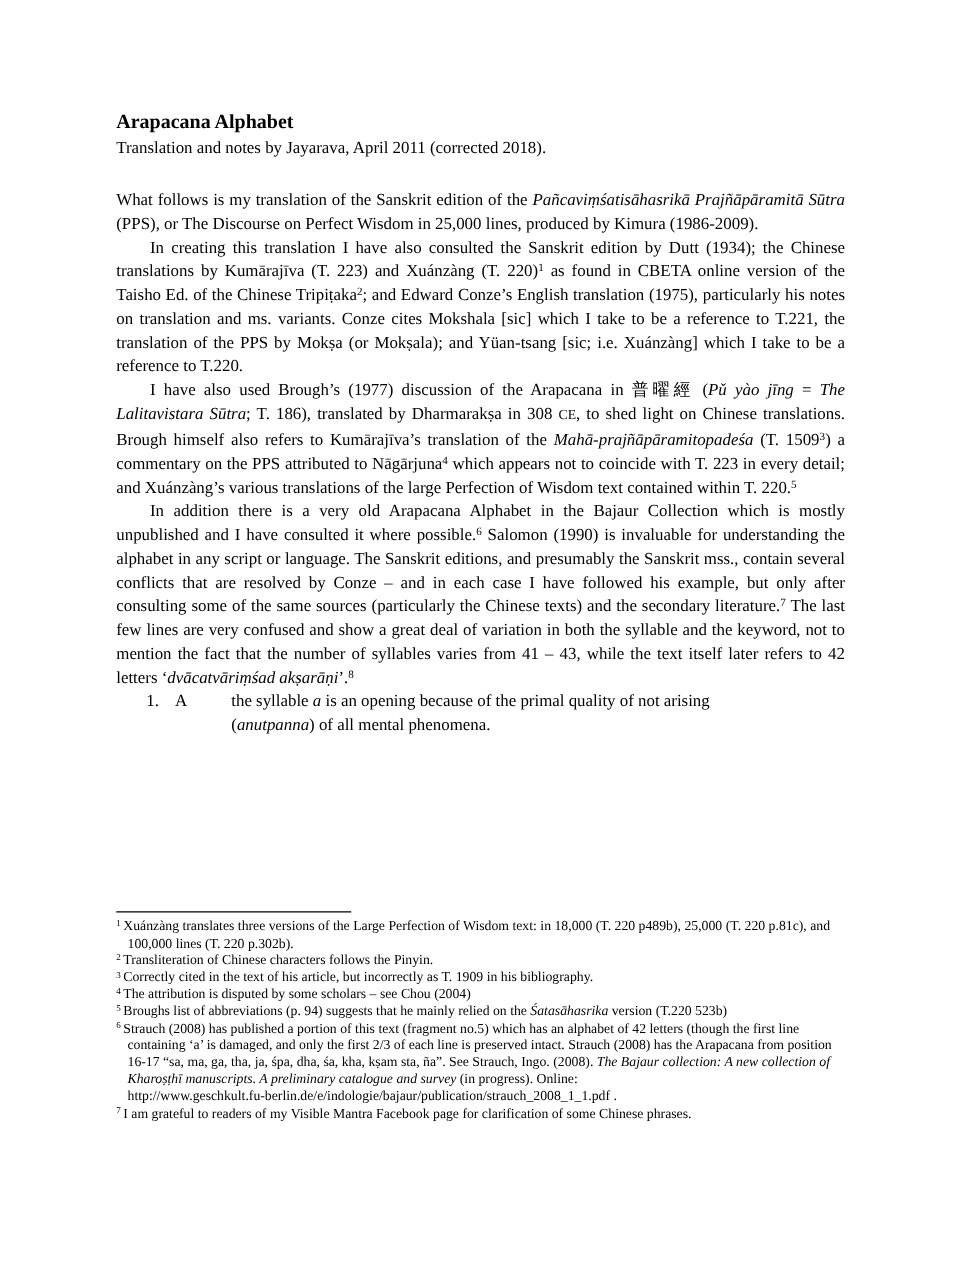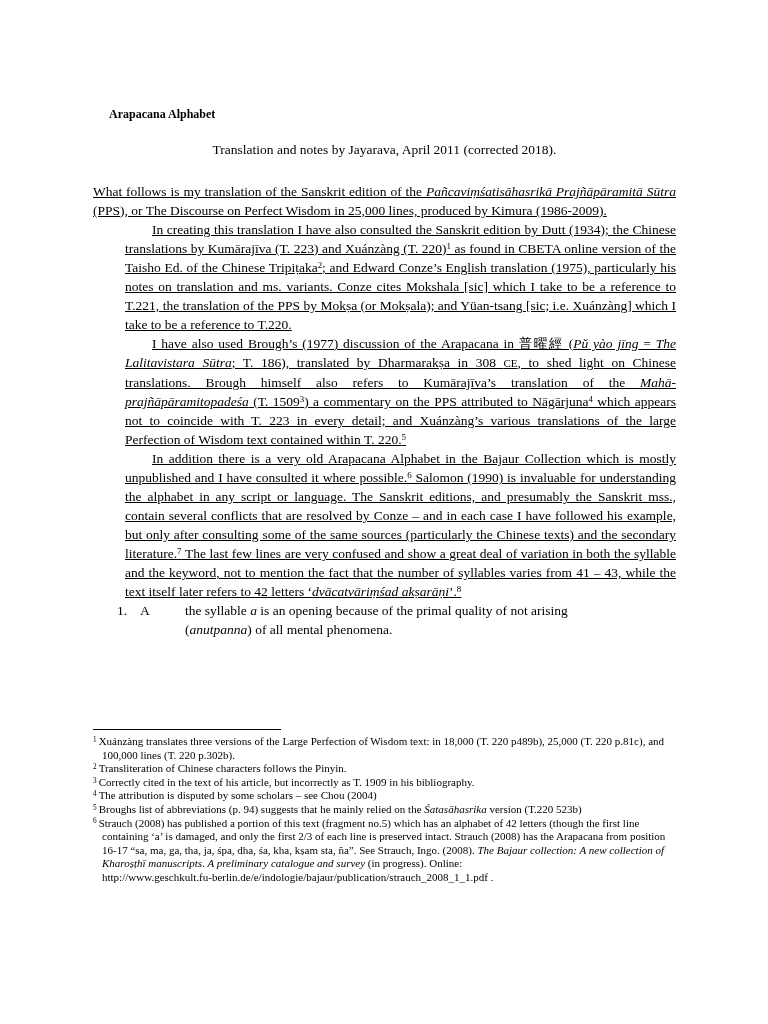--- a/index.html
+++ b/index.html
@@ -16,39 +16,37 @@
     font-family: "Liberation Serif", "DejaVu Serif", serif;
     overflow: hidden;
   }
   .content {
     position: absolute;
     left: 93px;
     top: 88px;
     width: 583px;
   }
   h1.doc-title {
-    margin: 16px;
-    font-size: 12px;
+    margin: 0;
+    font-size: 16px;
     line-height: 20px;
     font-weight: bold;
   }
   .byline {
     font-size: 13.5px;
     line-height: 20px;
     margin: 0 0 22px 0;
-    text-align: center;
   }
   p.body {
     margin: 0;
     font-size: 13.5px;
     line-height: 19px;
     text-align: justify;
-    text-decoration: underline;
   }
-  p.body.indent { text-indent: 27px; margin-left: 32px; }
+  p.body.indent { text-indent: 27px; }
   sup {
     font-size: 0.66em;
     line-height: 0;
     vertical-align: baseline;
     position: relative;
     top: -0.45em;
   }
   .sc { font-size: 11px; }
   h2.section-heading {
     margin: 29px 0 16px 0;
@@ -105,14 +103,15 @@
   </div>
 
   <div class="footnotes">
     <div class="fn-rule"></div>
     <div class="fn"><sup>1</sup><span><span>Xuánzàng translates three versions of the Large Perfection of Wisdom text: in 18,000 (T. 220 p489b), 25,000 (T. 220 p.81c), and 100,000 lines (T. 220 p.302b).</span></span></div>
     <div class="fn"><sup>2</sup><span><span>Transliteration of Chinese characters follows the Pinyin.</span></span></div>
     <div class="fn"><sup>3</sup><span><span>Correctly cited in the text of his article, but incorrectly as T. 1909 in his bibliography.</span></span></div>
     <div class="fn"><sup>4</sup><span><span>The attribution is disputed by some scholars – see Chou (2004)</span></span></div>
     <div class="fn"><sup>5</sup><span><span>Broughs list of abbreviations (p. 94) suggests that he mainly relied on the </span><i>Śatasāhasrika</i><span> version (T.220 523b)</span></span></div>
     <div class="fn"><sup>6</sup><span><span>Strauch (2008) has published a portion of this text (fragment no.5) which has an alphabet of 42 letters (though the first line containing ‘a’ is damaged, and only the first 2/3 of each line is preserved intact. Strauch (2008) has the Arapacana from position 16-17 “sa, ma, ga, tha, ja, śpa, dha, śa, kha, kṣam sta, ña”. See Strauch, Ingo. (2008). </span><i>The Bajaur collection: A new collection of Kharoṣṭhī manuscripts. A preliminary catalogue and survey</i><span> (in progress). Online:</span><br><span>http://www.geschkult.fu-berlin.de/e/indologie/bajaur/publication/strauch_2008_1_1.pdf .</span></span></div>
+    <div class="fn"><sup>7</sup><span><span>I am grateful to readers of my Visible Mantra Facebook page for clarification of some Chinese phrases.</span></span></div>
   </div>
 </div>
 
 </body></html>

